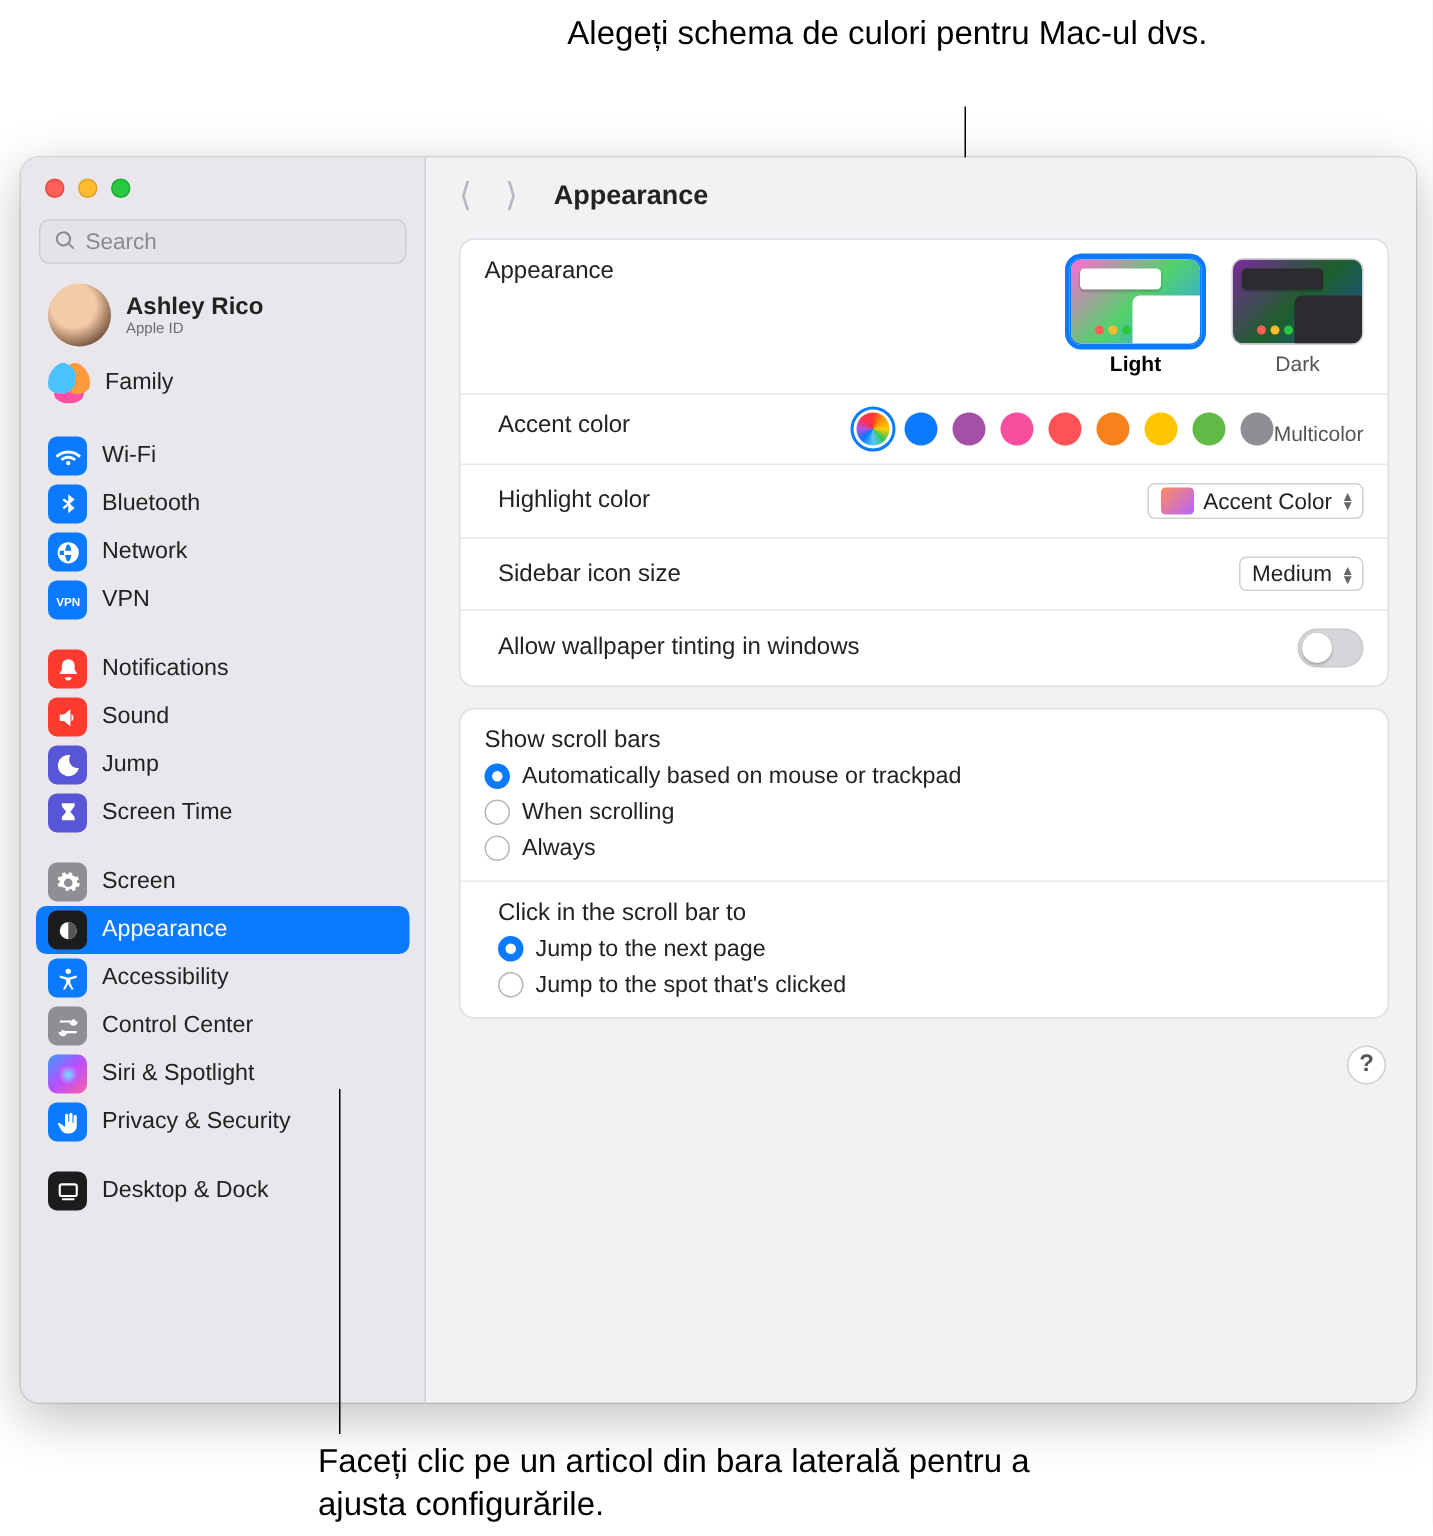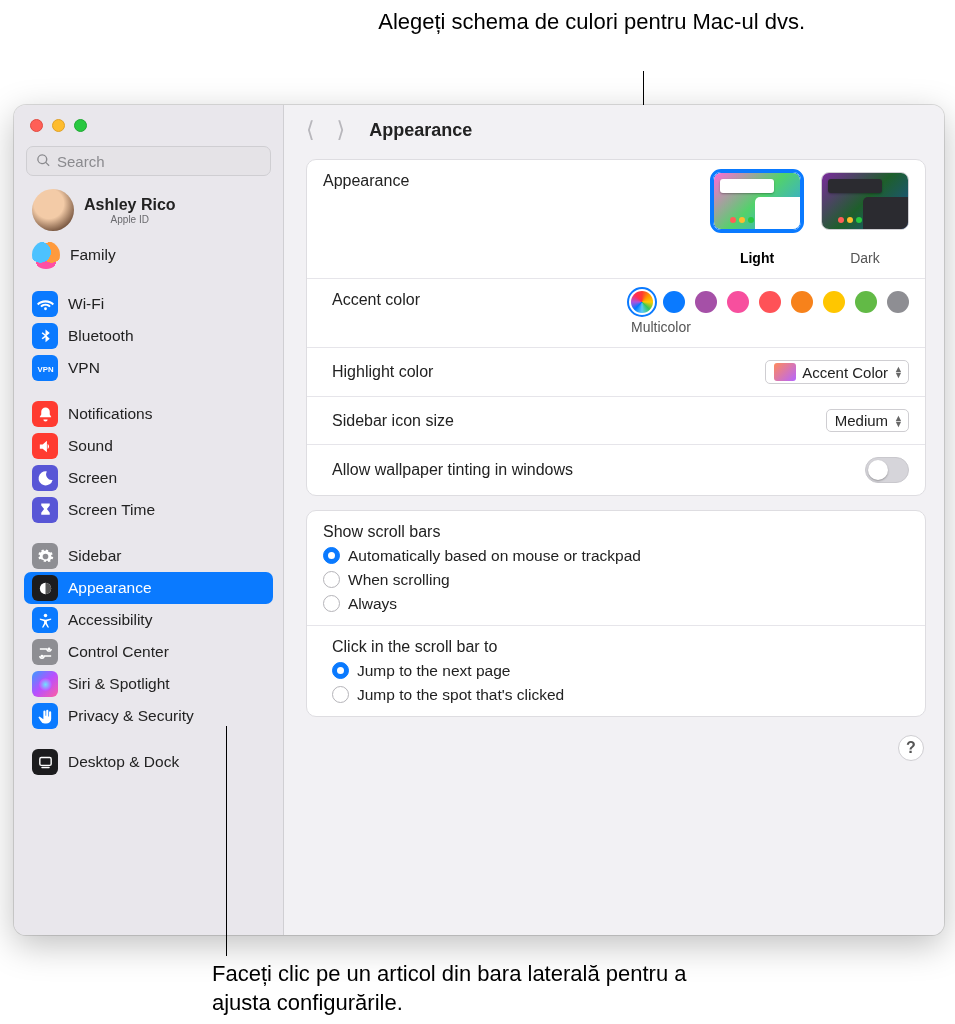--- a/index.html
+++ b/index.html
@@ -85,21 +85,21 @@
   height: 30px;
   border-radius: 7px;
   border: 1px solid #cfced2;
   background: #e5e3e7;
   padding: 0 10px 0 30px;
   font-size: 15px;
   color: #555;
   outline: none;
 }
 .search::placeholder { color: #8a8a8e; }
-.sb-scroll { flex: 1; overflow: hidden; text-align: center; }
+.sb-scroll { flex: 1; overflow: hidden; }
 .sb-row {
   display: flex;
   align-items: center;
   gap: 10px;
   padding: 5px 10px 5px 18px;
   cursor: default;
 }
 .sb-row.tight { padding-top:3px; padding-bottom:3px;}
 .sb-row.selected {
   margin: 0 10px;
@@ -149,21 +149,21 @@
 .card {
   background: #fff;
   border: 1px solid #dedde1;
   border-radius: 10px;
 }
 .section { padding: 12px 16px; }
 .section + .section { border-top: 1px solid #e6e5ea; padding-left: 25px; }
 .row { display:flex; align-items:center; justify-content:space-between; gap:20px;}
 .hdr { font-size: 16px; color: #222;}
 .theme-group { display:flex; gap:20px; }
-.theme-item { display:flex; flex-direction:column; align-items:center; gap:20px; cursor:pointer;}
+.theme-item { display:flex; flex-direction:column; align-items:center; gap:4px; cursor:pointer;}
 .theme-thumb {
   width: 88px; height: 58px; border-radius: 8px;
   border: 1px solid #cfced2;
   overflow:hidden; position:relative;
 }
 .theme-item.sel .theme-thumb { outline: 3px solid #0a7aff; border-color:#0a7aff;}
 .tl-bg { position:absolute; inset:0; }
 .tl-bg.light { background: linear-gradient(135deg,#ff6bd6,#52d26b,#2d9cff); }
 .tl-bg.dark { background: linear-gradient(135deg,#7a2a9c,#1e5f2b,#1a4fa0); }
 .tl-bg.auto { background: linear-gradient(90deg, #ffffff 0 50%, #1a1a22 50% 100%),
@@ -280,20 +280,34 @@
             </div>
             <div class="sb-row tight">
               <span class="ic" style="background:#0a7aff">
                 <svg viewBox="0 0 24 24">
                   <defs>
                     <radialGradient id="sg">
                       <stop offset="0" stop-color="#6ee3ff"></stop>
                       <stop offset="1" stop-color="#c94fff"></stop>
                     </radialGradient>
                   </defs>
+                  <path d="M12 2a10 10 0 100 20 10 10 0 000-20zm0 2c1 0 2.4 2.3 2.9 6H9.1C9.6 6.3 11 4 12 4zM4 12c0-.7.1-1.3.2-2H8c-.1.7-.1 1.3-.1 2s0 1.3.1 2H4.2C4.1 13.3 4 12.7 4 12zm8 8c-1 0-2.4-2.3-2.9-6h5.8c-.5 3.7-1.9 6-2.9 6z"></path>
+                </svg>
+              </span>
+              <span class="lbl">Network</span>
+            </div>
+            <div class="sb-row tight">
+              <span class="ic" style="background:#0a7aff">
+                <svg viewBox="0 0 24 24">
+                  <defs>
+                    <radialGradient id="sg">
+                      <stop offset="0" stop-color="#6ee3ff"></stop>
+                      <stop offset="1" stop-color="#c94fff"></stop>
+                    </radialGradient>
+                  </defs>
                   <text x="12" y="17" text-anchor="middle" font-size="11" font-weight="700" fill="#fff">VPN</text>
                 </svg>
               </span>
               <span class="lbl">VPN</span>
             </div>
             <div class="sb-gap"></div>
             <div class="sb-row tight">
               <span class="ic" style="background:#ff3b30">
                 <svg viewBox="0 0 24 24">
                   <defs>
@@ -326,50 +340,50 @@
                 <svg viewBox="0 0 24 24">
                   <defs>
                     <radialGradient id="sg">
                       <stop offset="0" stop-color="#6ee3ff"></stop>
                       <stop offset="1" stop-color="#c94fff"></stop>
                     </radialGradient>
                   </defs>
                   <path d="M14 2a10 10 0 108 12 8 8 0 01-8-12z"></path>
                 </svg>
               </span>
+              <span class="lbl">Jump</span>
+            </div>
+            <div class="sb-row tight">
+              <span class="ic" style="background:#5856d6">
+                <svg viewBox="0 0 24 24">
+                  <defs>
+                    <radialGradient id="sg">
+                      <stop offset="0" stop-color="#6ee3ff"></stop>
+                      <stop offset="1" stop-color="#c94fff"></stop>
+                    </radialGradient>
+                  </defs>
+                  <path d="M6 2h12v3l-4 5 4 5v3H6v-3l4-5-4-5V2z"></path>
+                </svg>
+              </span>
+              <span class="lbl">Screen Time</span>
+            </div>
+            <div class="sb-gap"></div>
+            <div class="sb-row tight">
+              <span class="ic" style="background:#8e8e93">
+                <svg viewBox="0 0 24 24">
+                  <defs>
+                    <radialGradient id="sg">
+                      <stop offset="0" stop-color="#6ee3ff"></stop>
+                      <stop offset="1" stop-color="#c94fff"></stop>
+                    </radialGradient>
+                  </defs>
+                  <path d="M12 8a4 4 0 100 8 4 4 0 000-8zm9 4l2 1-1 3-2-.5a9 9 0 01-1.4 1.4l.5 2-3 1-1-2h-2l-1 2-3-1 .5-2A9 9 0 015.2 15.5L3 16l-1-3 2-1v-2L2 9l1-3 2 .5A9 9 0 016.6 5.1L6 3l3-1 1 2h2l1-2 3 1-.5 2A9 9 0 0118.8 6.5L21 6l1 3-2 1v2z"></path>
+                </svg>
+              </span>
               <span class="lbl">Screen</span>
-            </div>
-            <div class="sb-row tight">
-              <span class="ic" style="background:#5856d6">
-                <svg viewBox="0 0 24 24">
-                  <defs>
-                    <radialGradient id="sg">
-                      <stop offset="0" stop-color="#6ee3ff"></stop>
-                      <stop offset="1" stop-color="#c94fff"></stop>
-                    </radialGradient>
-                  </defs>
-                  <path d="M6 2h12v3l-4 5 4 5v3H6v-3l4-5-4-5V2z"></path>
-                </svg>
-              </span>
-              <span class="lbl">Screen Time</span>
-            </div>
-            <div class="sb-gap"></div>
-            <div class="sb-row tight">
-              <span class="ic" style="background:#8e8e93">
-                <svg viewBox="0 0 24 24">
-                  <defs>
-                    <radialGradient id="sg">
-                      <stop offset="0" stop-color="#6ee3ff"></stop>
-                      <stop offset="1" stop-color="#c94fff"></stop>
-                    </radialGradient>
-                  </defs>
-                  <path d="M12 8a4 4 0 100 8 4 4 0 000-8zm9 4l2 1-1 3-2-.5a9 9 0 01-1.4 1.4l.5 2-3 1-1-2h-2l-1 2-3-1 .5-2A9 9 0 015.2 15.5L3 16l-1-3 2-1v-2L2 9l1-3 2 .5A9 9 0 016.6 5.1L6 3l3-1 1 2h2l1-2 3 1-.5 2A9 9 0 0118.8 6.5L21 6l1 3-2 1v2z"></path>
-                </svg>
-              </span>
-              <span class="lbl">Sidebar</span>
             </div>
             <div class="sb-row tight selected">
               <span class="ic" style="background:#1c1c1e">
                 <svg viewBox="0 0 24 24">
                   <defs>
                     <radialGradient id="sg">
                       <stop offset="0" stop-color="#6ee3ff"></stop>
                       <stop offset="1" stop-color="#c94fff"></stop>
                     </radialGradient>
                   </defs>
@@ -497,21 +511,21 @@
                       <div class="tl-panel dark"></div>
                     </div>
                     <span class="theme-lbl">Dark</span>
                   </div>
                 </div>
             </div>
           </div>
           <div class="section">
             <div class="row" style="align-items:flex-start">
               <span class="hdr">Accent color</span>
-              <div style="display:flex;flex-direction:column;align-items:flex-start">
+              <div style="display:flex;flex-direction:row;align-items:center">
                 <div class="swatches" id="swatches">
                     <div class="swatch" style="background: conic-gradient(rgb(255, 59, 48), rgb(255, 149, 0), rgb(255, 204, 0), rgb(52, 199, 89), rgb(90, 200, 250), rgb(0, 122, 255), rgb(175, 82, 222), rgb(255, 45, 85), rgb(255, 59, 48)); outline: rgb(10, 122, 255) solid 2px; outline-offset: 2px;"></div>
                     <div class="swatch" style="background: rgb(10, 122, 255);"></div>
                     <div class="swatch" style="background: rgb(165, 80, 167);"></div>
                     <div class="swatch" style="background: rgb(247, 79, 158);"></div>
                     <div class="swatch" style="background: rgb(255, 82, 87);"></div>
                     <div class="swatch" style="background: rgb(247, 130, 27);"></div>
                     <div class="swatch" style="background: rgb(255, 198, 0);"></div>
                     <div class="swatch" style="background: rgb(98, 186, 70);"></div>
                     <div class="swatch" style="background: rgb(142, 142, 147);"></div>

